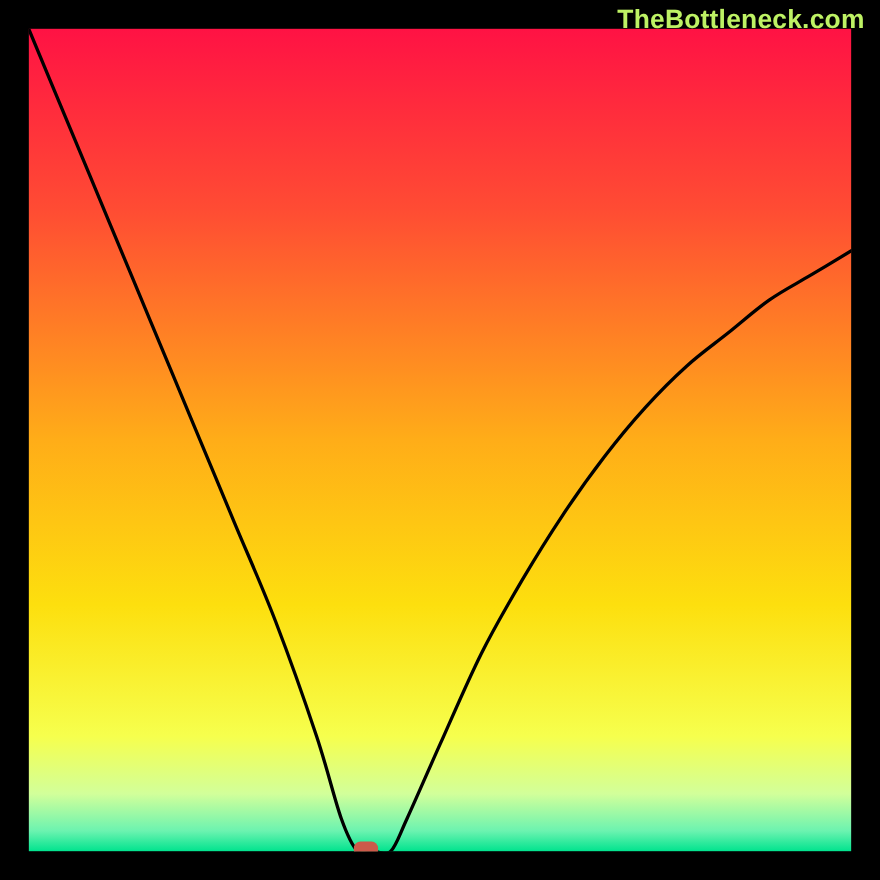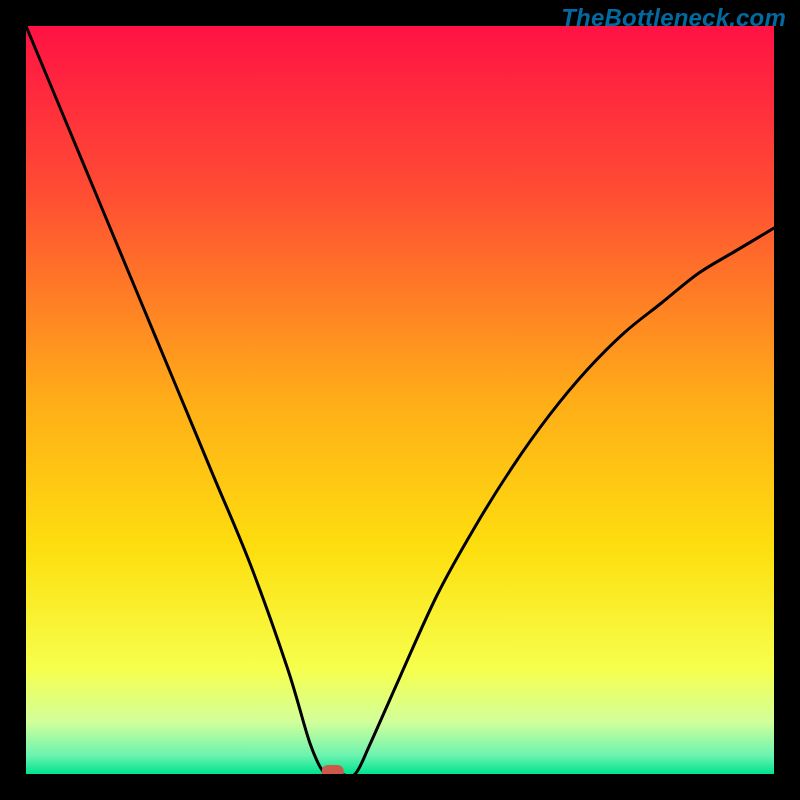--- a/index.html
+++ b/index.html
@@ -16,24 +16,23 @@
     width: 800px;
     height: 800px;
     background: #000;
   }
   .watermark {
     position: absolute;
     top: 4px;
     right: 14px;
     font-size: 24px;
     font-weight: 600;
-    color: #0369a1;
+    color: #bef264;
     letter-spacing: 0.2px;
     z-index: 3;
-    font-style: italic;
   }
   .plot {
     position: absolute;
     left: 26px;
     top: 26px;
     width: 748px;
     height: 748px;
     z-index: 1;
   }
   svg {

